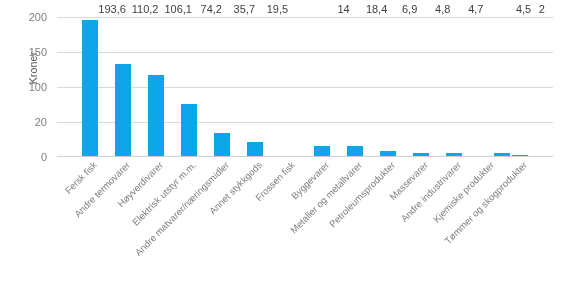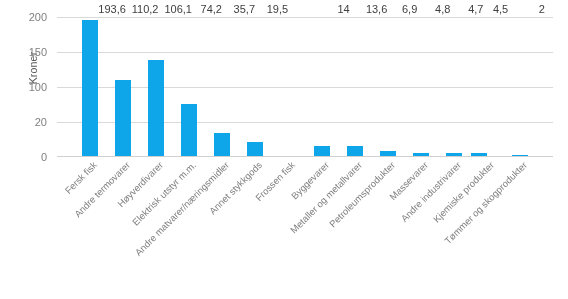--- a/index.html
+++ b/index.html
@@ -119,26 +119,26 @@
         <div class="gridline" style="top: 0px;"></div>
       </div>
     <div class="baseline"></div>
     <div class="bars" id="bars">
         <div class="bar-slot" style="width: 33.0667px; left: 16.5333px;">
           <div class="bar" style="height: 135.52px;">
             <div class="bar-label">193,6</div>
           </div>
         </div>
         <div class="bar-slot" style="width: 33.0667px; left: 49.6px;">
-          <div class="bar" style="height: 76px; margin-top: 47px;">
+          <div class="bar" style="height: 92px; margin-top: 47px;">
             <div class="bar-label">110,2</div>
           </div>
         </div>
         <div class="bar-slot" style="width: 33.0667px; left: 82.6667px;">
-          <div class="bar" style="height: 96px;">
+          <div class="bar" style="height: 81px;">
             <div class="bar-label">106,1</div>
           </div>
         </div>
         <div class="bar-slot" style="width: 33.0667px; left: 115.733px;">
           <div class="bar" style="height: 51.94px;">
             <div class="bar-label">74,2</div>
           </div>
         </div>
         <div class="bar-slot" style="width: 33.0667px; left: 148.8px;">
           <div class="bar" style="height: 22.54px;">
@@ -150,39 +150,39 @@
             <div class="bar-label">19,5</div>
           </div>
         </div>
         <div class="bar-slot" style="width: 33.0667px; left: 248px;">
           <div class="bar" style="height: 9.8px;">
             <div class="bar-label">14</div>
           </div>
         </div>
         <div class="bar-slot" style="width: 33.0667px; left: 281.067px;">
           <div class="bar" style="height: 9.52px;">
-            <div class="bar-label">13,6</div>
+            <div class="bar-label">18,4</div>
           </div>
         </div>
         <div class="bar-slot" style="width: 33.0667px; left: 314.133px;">
           <div class="bar" style="height: 5.46px;">
             <div class="bar-label">6,9</div>
           </div>
         </div>
         <div class="bar-slot" style="width: 33.0667px; left: 347.2px;">
           <div class="bar" style="height: 3.36px;">
             <div class="bar-label">4,8</div>
           </div>
         </div>
         <div class="bar-slot" style="width: 33.0667px; left: 380.267px;">
           <div class="bar" style="height: 3.29px;">
             <div class="bar-label">4,7</div>
           </div>
         </div>
-        <div class="bar-slot" style="width: 33.0667px; left: 405px;">
+        <div class="bar-slot" style="width: 33.0667px; left: 428px;">
           <div class="bar" style="height: 3.15px;">
             <div class="bar-label">4,5</div>
           </div>
         </div>
         <div class="bar-slot" style="width: 33.0667px; left: 446.4px;">
           <div class="bar" style="height: 1.5px;">
             <div class="bar-label">2</div>
           </div>
         </div>
       </div>

